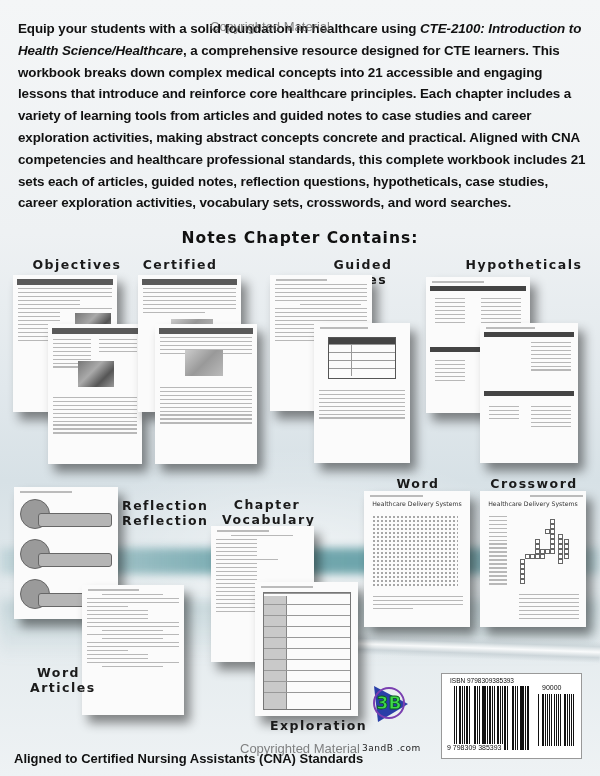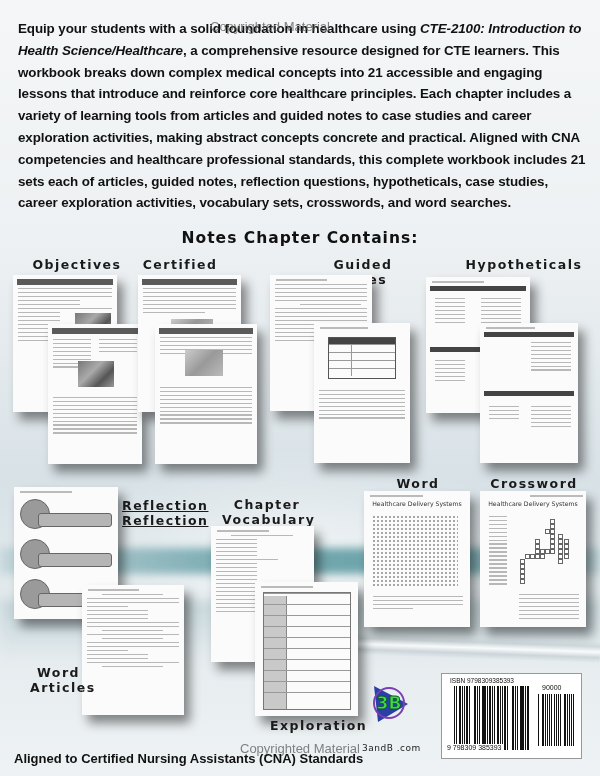--- a/index.html
+++ b/index.html
@@ -336,21 +336,21 @@
 
 <div class="page" style="left:14px; top:487px; width:104px; height:132px;">
   <div class="pg-small"></div>
   <div class="circle" style="left:6px; top:12px;"></div>
   <div class="pill" style="left:24px; top:26px; width:74px;"></div>
   <div class="circle" style="left:6px; top:52px;"></div>
   <div class="pill" style="left:24px; top:66px; width:74px;"></div>
   <div class="circle" style="left:6px; top:92px;"></div>
   <div class="pill" style="left:24px; top:106px; width:74px;"></div>
 </div>
-<div class="label" style="left:122px; top:498px; width:70px; text-align:left;text-decoration:underline;">
+<div class="label" style="left:122px; top:498px; width:70px; text-align:left;">
     <div>Reflection</div>
     <div>Reflection</div>
   </div>
 
 <div class="label" style="left:222px; top:497px; width:90px;">
     <div>Chapter</div>
     <div>Vocabulary</div>
   </div>
 <div class="page" style="left:211px; top:526px; width:103px; height:136px;">
   <div class="pg-small"></div>

